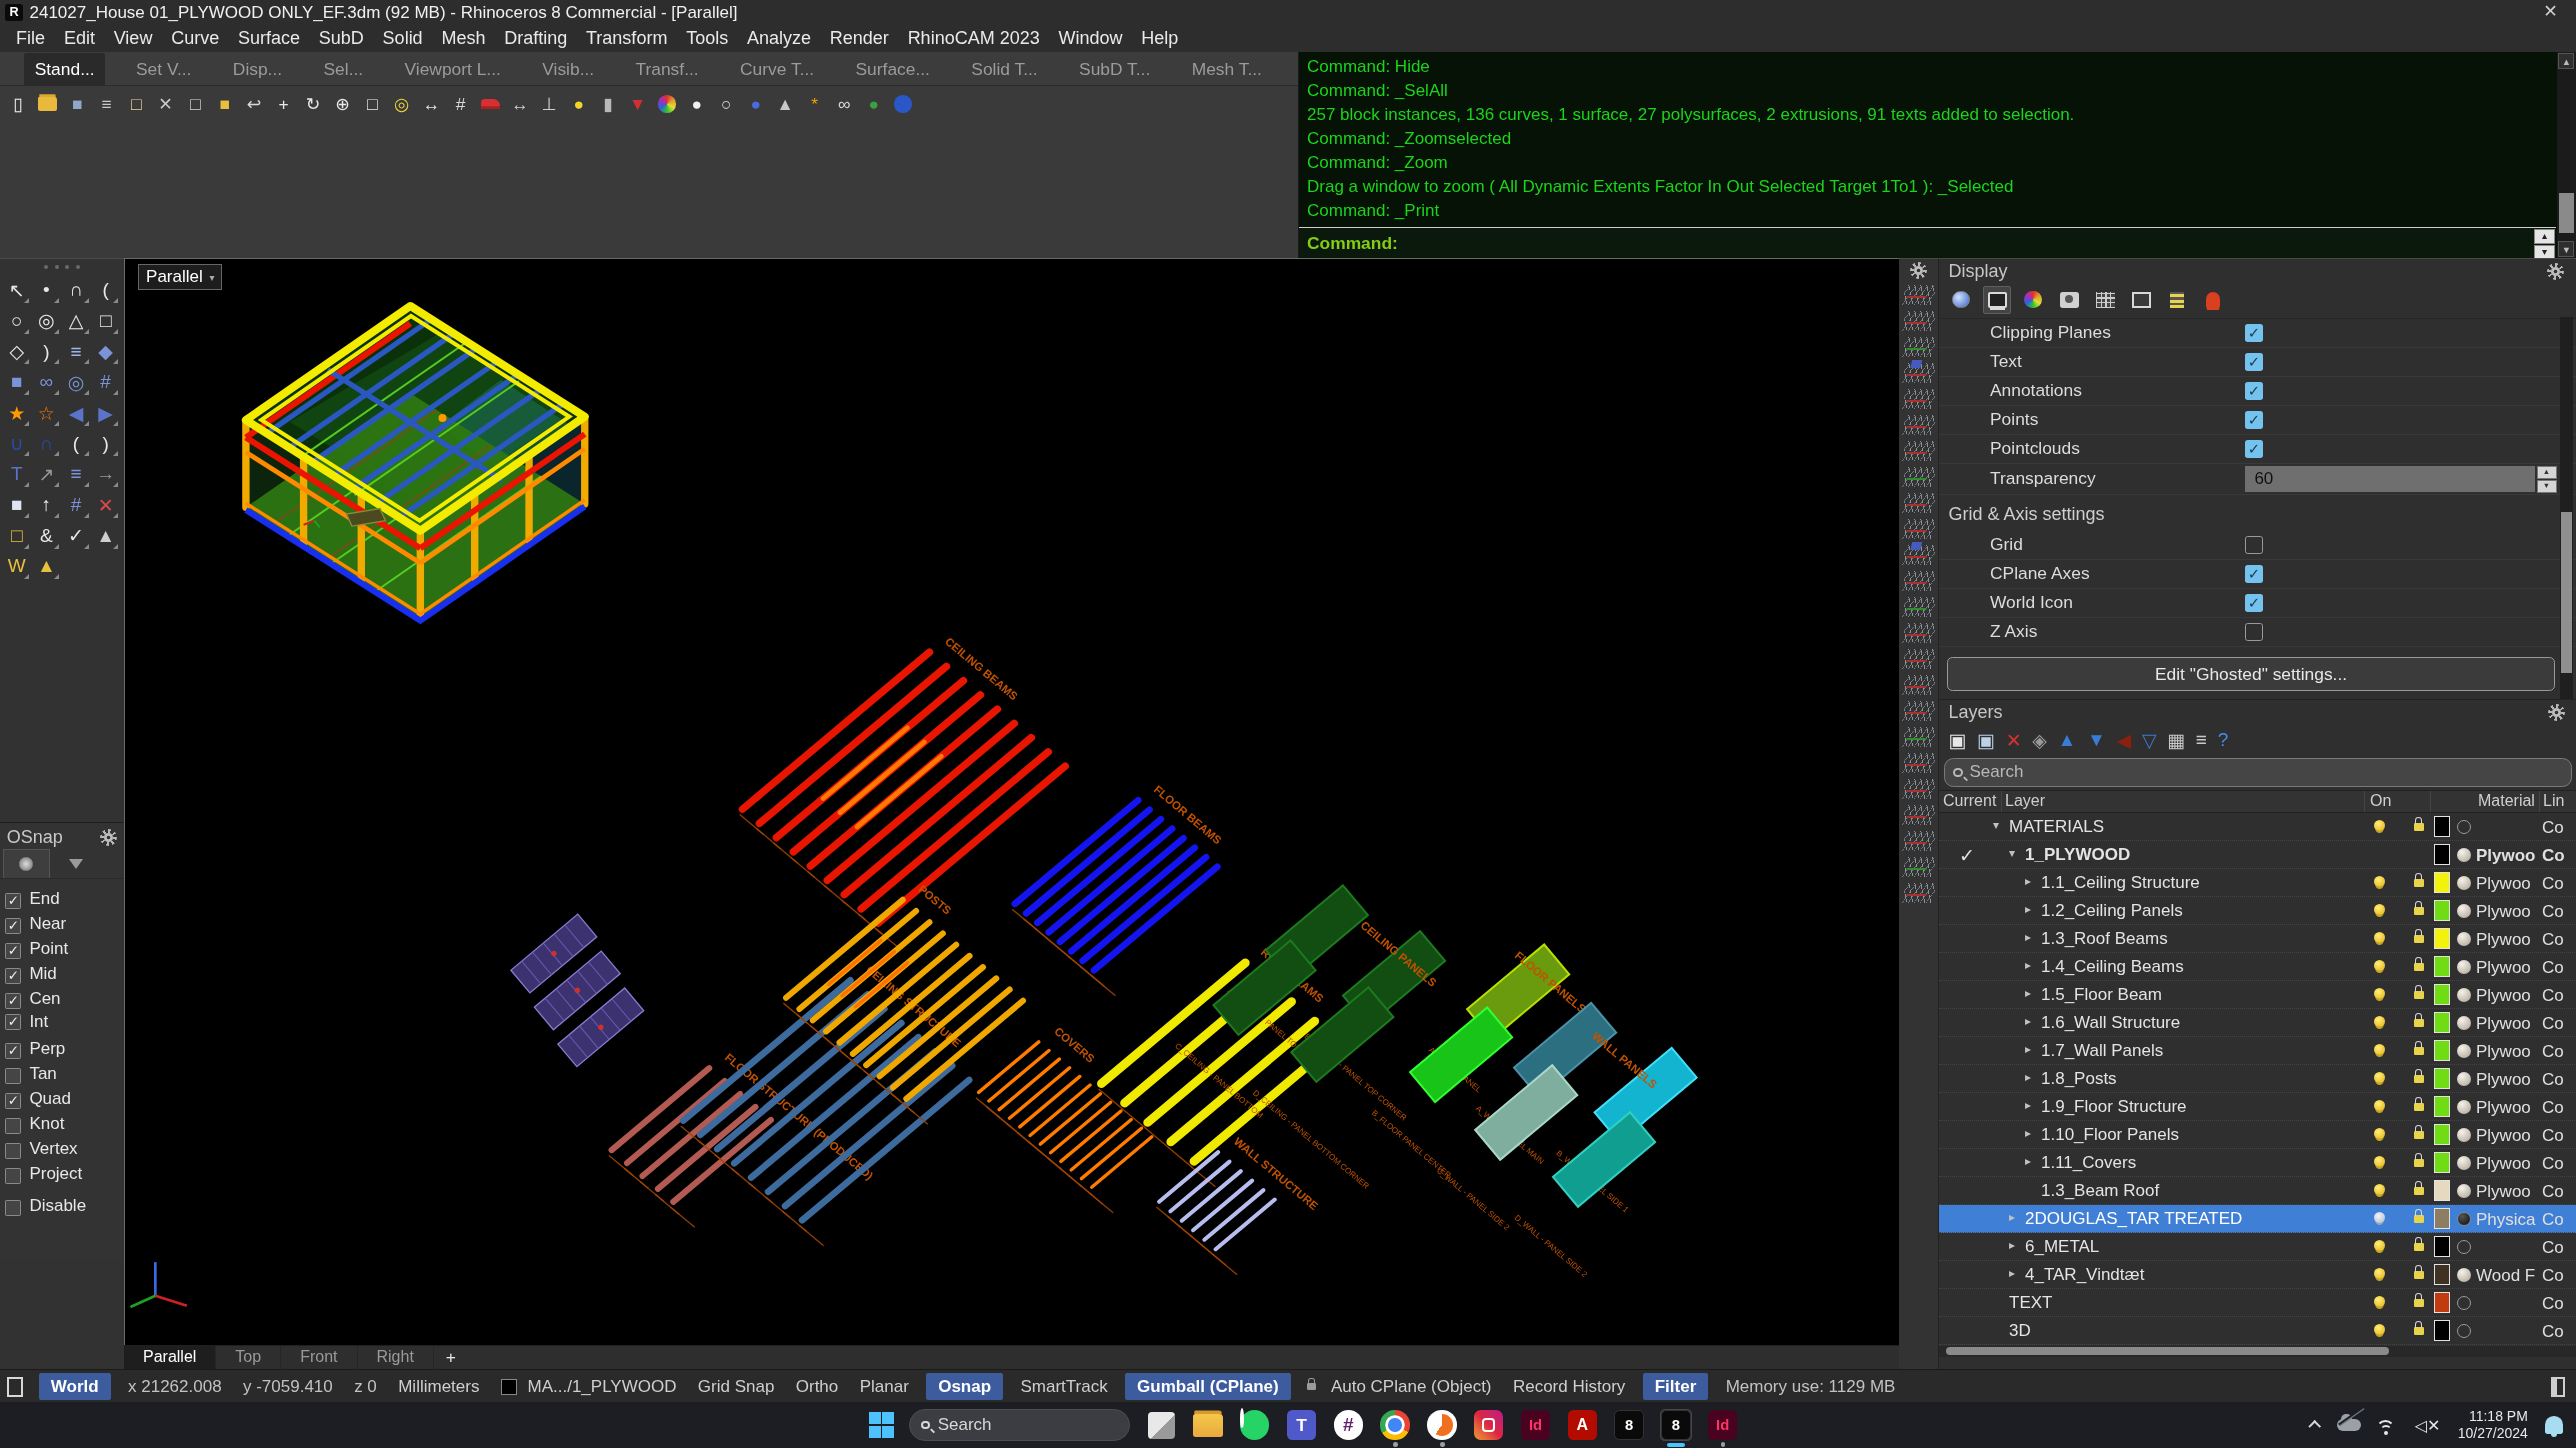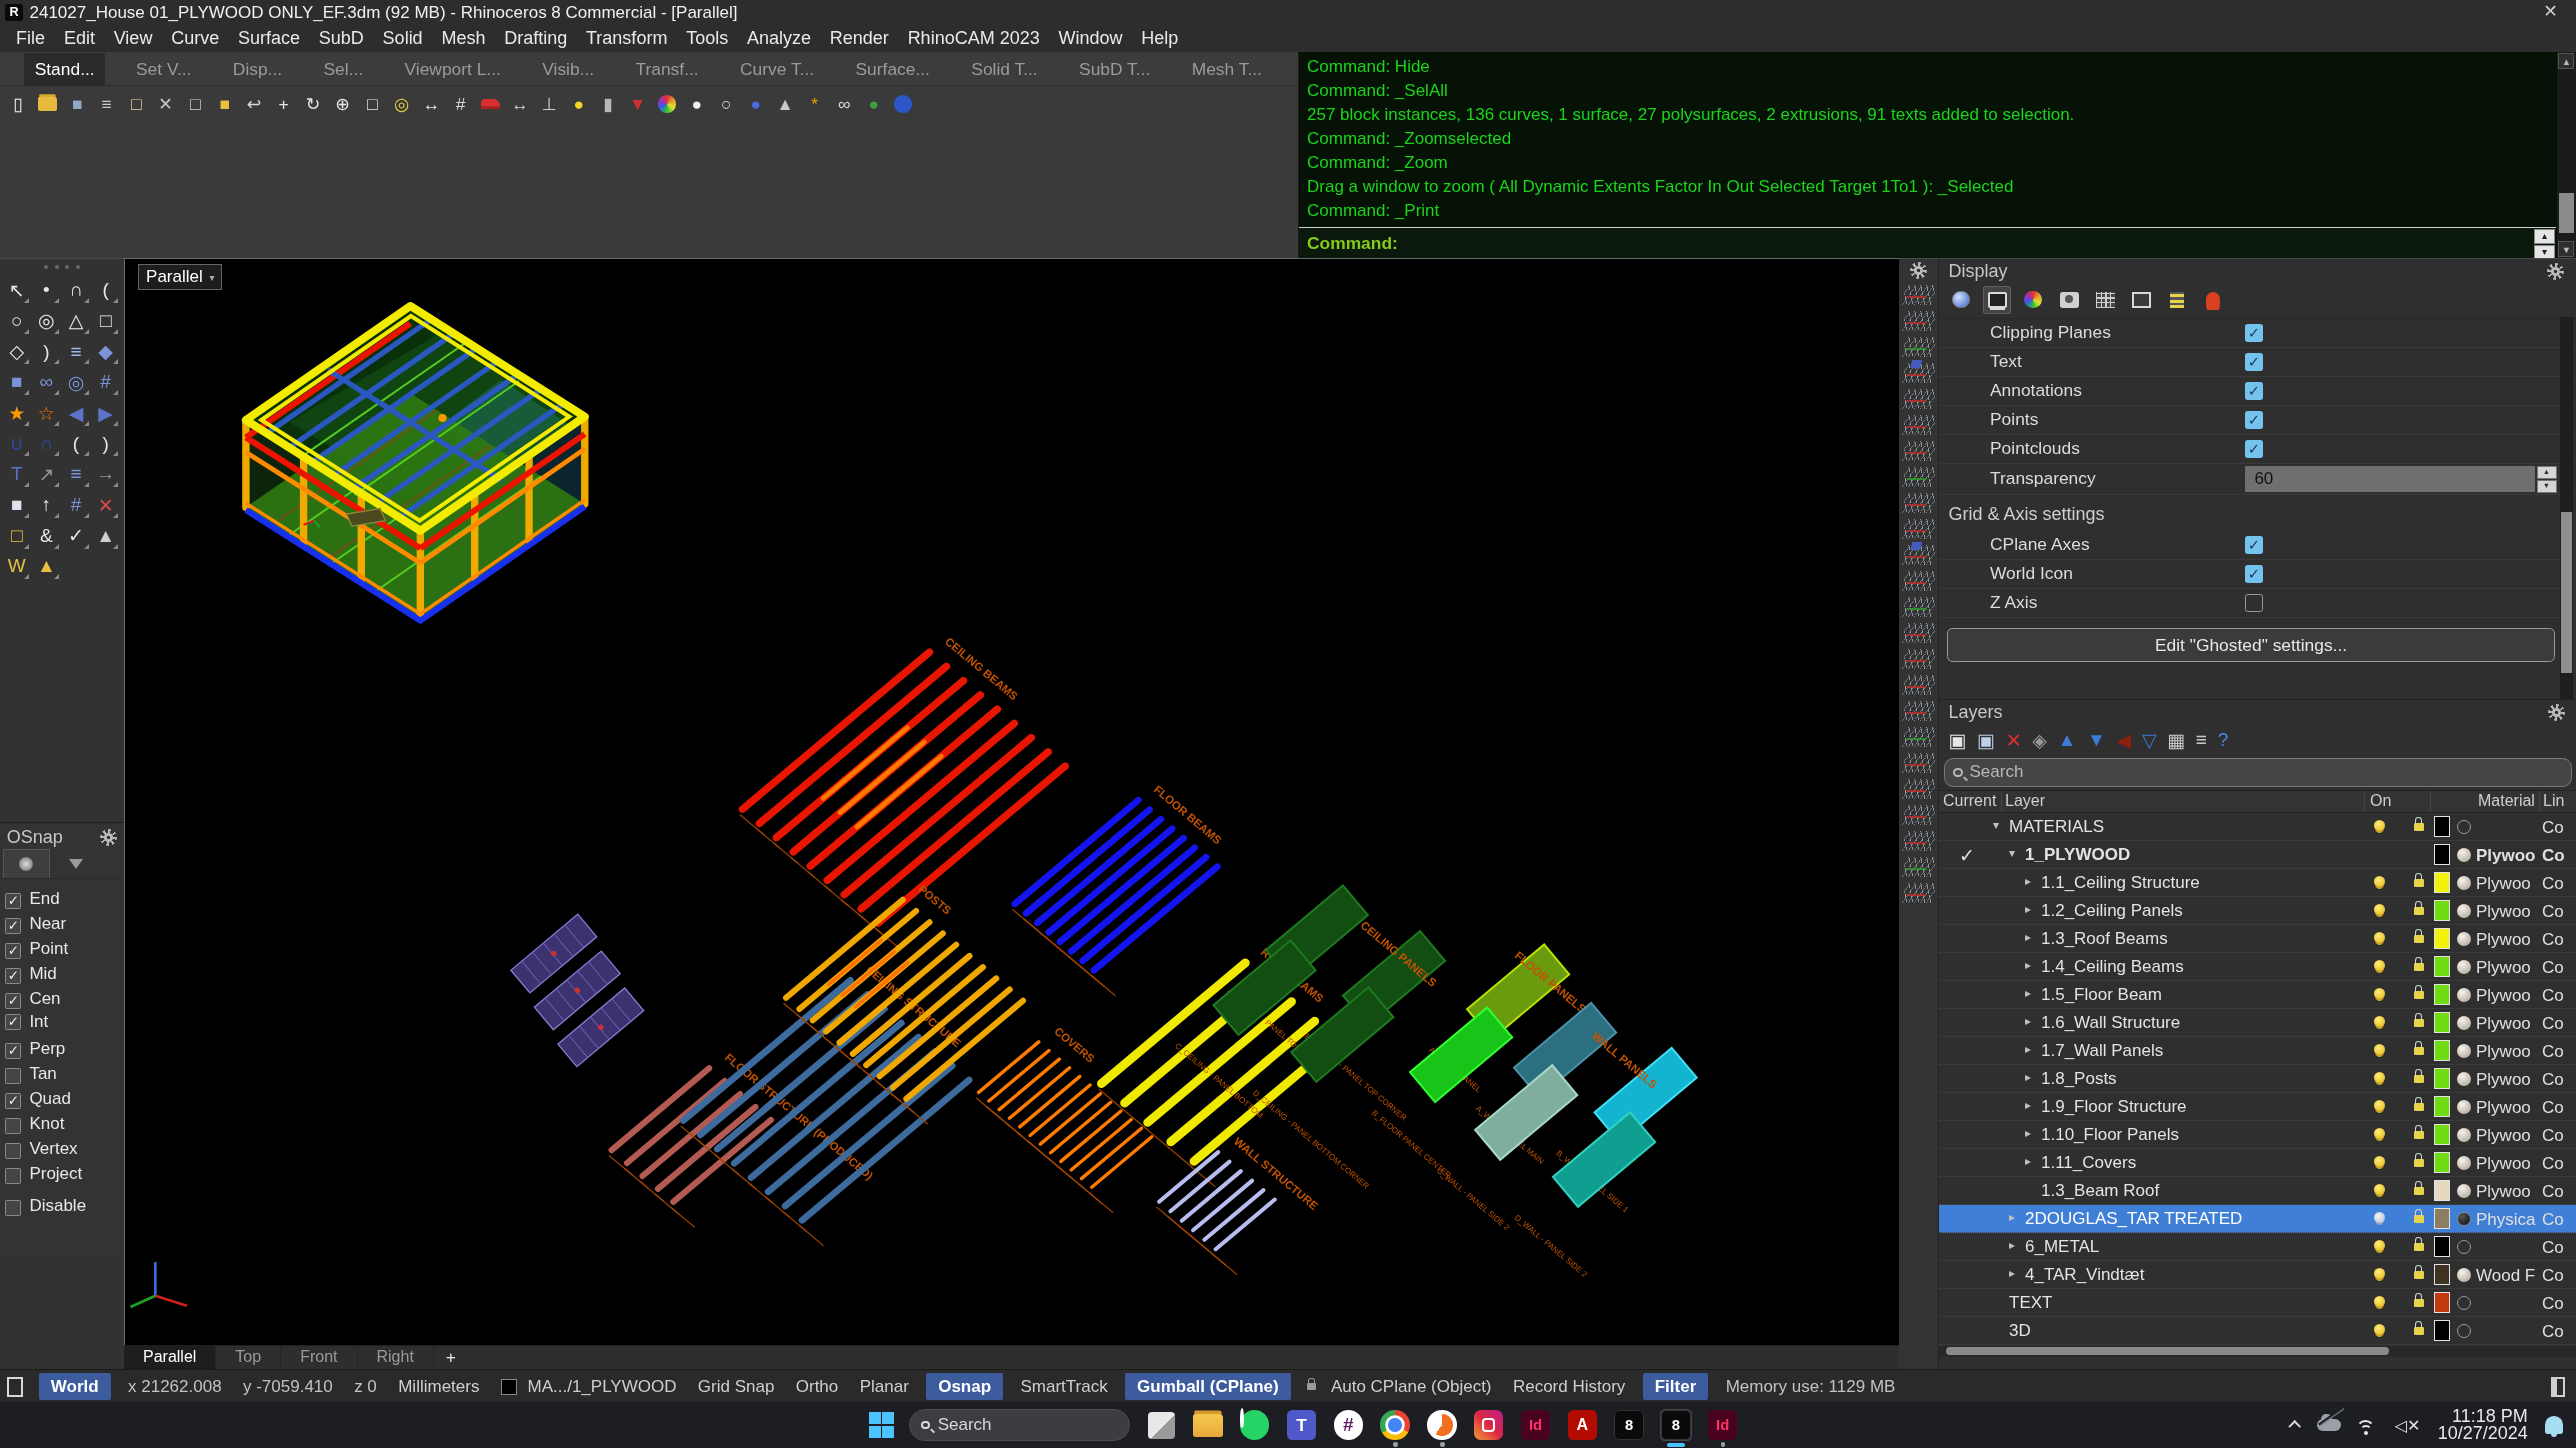--- a/index.html
+++ b/index.html
@@ -203,21 +203,21 @@
   .chev { width:9.4px; height:9.4px; border-left:2px solid #d8d8d8; border-top:2px solid #d8d8d8; transform:rotate(45deg); margin-top:4px; }
   .cloud { width:24px; height:12px; background:#9aa0a6; border-radius:6.7px; position:relative; }
   .cloud::before { content:''; position:absolute; left:4px; top:-5.4px; width:10.7px; height:10.7px; border-radius:50%; background:#9aa0a6; }
   .cloud::after { content:''; position:absolute; left:-1.3px; top:-4px; width:29.5px; height:2px; background:#1d1e23; transform:rotate(-35deg); box-shadow:0 1.3px 0 #6a6f75; }
   .wifi { width:19px; height:14.8px; position:relative; }
   .wifi i { position:absolute; left:50%; bottom:0; border:2px solid transparent; border-top:2px solid #e8e8e8; border-radius:50%; }
   .wifi i:nth-child(1){ width:19px; height:19px; margin-left:-11.4px; bottom:-6.7px;}
   .wifi i:nth-child(2){ width:12px; height:12px; margin-left:-8px; bottom:-4.7px;}
   .wifi i:nth-child(3){ width:4px; height:4px; margin-left:-4px; bottom:-2.7px; background:#e8e8e8; border-radius:50%;}
   .spk { color:#e8e8e8; font-size:16px; }
-  #clock { text-align:right; color:#e8e8e8; font-size:18px; line-height:17.4px; }
+  #clock { text-align:right; color:#e8e8e8; font-size:14px; line-height:17.4px; }
   .bell2 { width:17.4px; height:17.4px; background:#a8dcf0; border-radius:8.7px 8.7px 2.7px 2.7px; position:relative; }
   .bell2::after { content:''; position:absolute; left:5.4px; bottom:-3.4px; width:6.7px; height:3.4px; border-radius:0 0 3.4px 3.4px; background:#a8dcf0; }
 
   svg text { font-family:"Liberation Sans", sans-serif; }
 </style>
 </head>
 <body>
 
 <div id="root">
 
@@ -858,20 +858,26 @@
         <span>60</span>
         <span class="spin">
             <i>▲</i>
             <i>▼</i>
           </span>
       </span>
     </div>
     <div class="dsect">Grid &amp; Axis settings</div>
     <div id="dgridrows">
         <div class="drow">
+          <span class="lbl">Grid</span>
+          <span class="cbwrap">
+            <span class="cb2 off"></span>
+          </span>
+        </div>
+        <div class="drow">
           <span class="lbl">CPlane Axes</span>
           <span class="cbwrap">
             <span class="cb2 on"></span>
           </span>
         </div>
         <div class="drow">
           <span class="lbl">World Icon</span>
           <span class="cbwrap">
             <span class="cb2 on"></span>
           </span>

